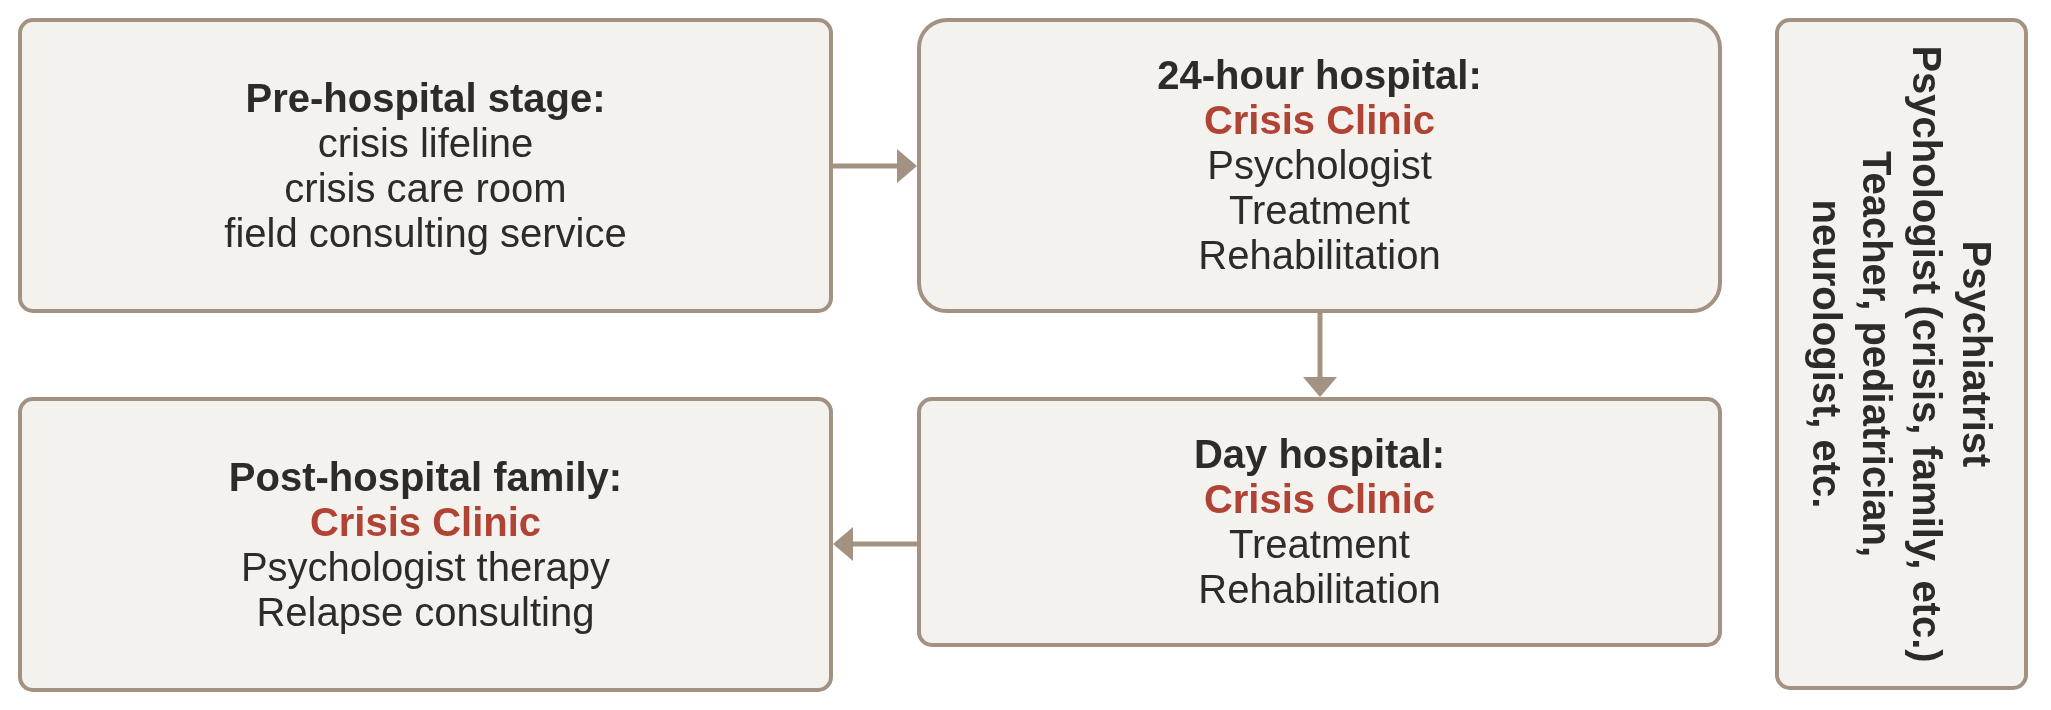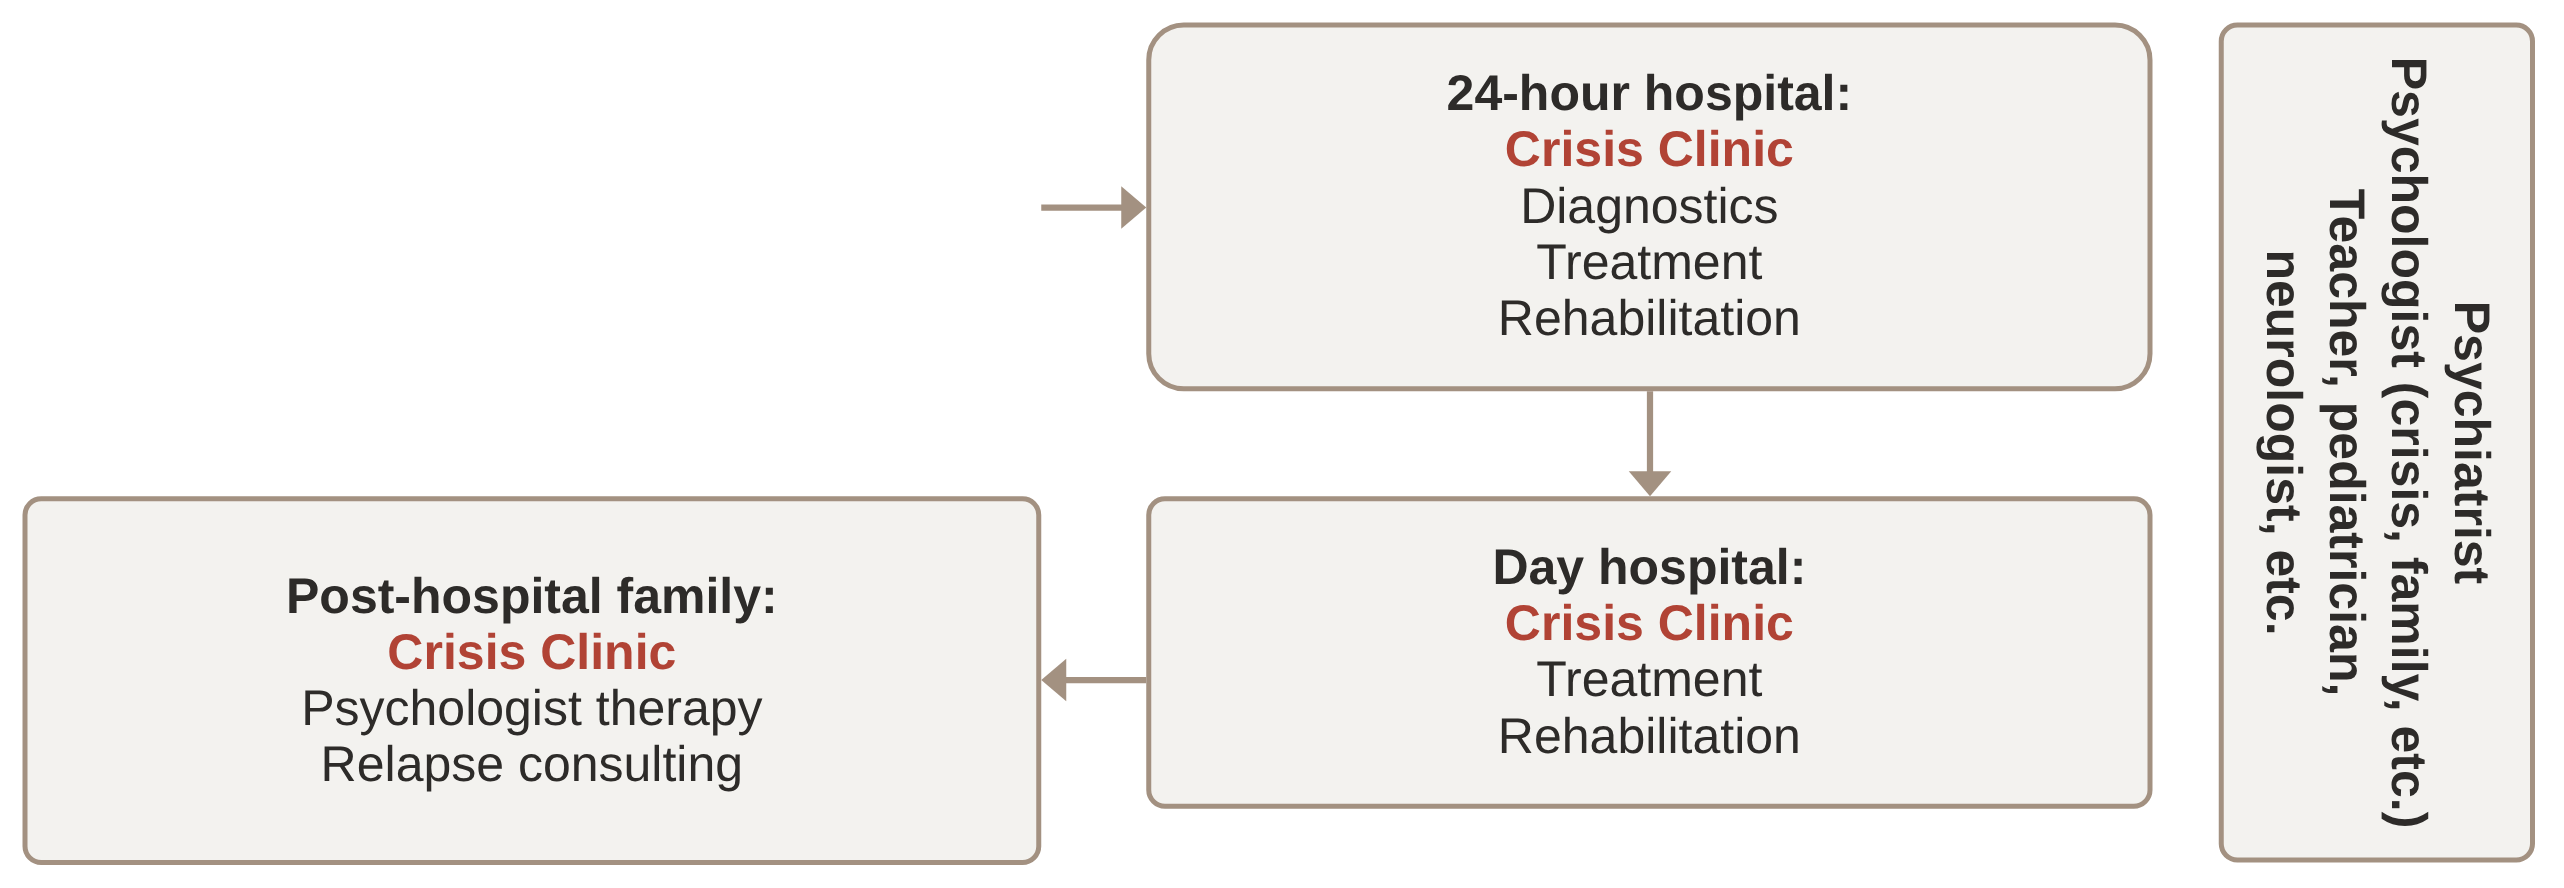--- a/index.html
+++ b/index.html
@@ -54,26 +54,34 @@
     overflow: visible;
   }
   .arrow line    { stroke: #a39181; stroke-width: 5px; }
   .arrow polygon { fill: #a39181; }
 </style>
 </head>
 <body>
 
 <div class="canvas">
 
+  <div class="box box-pre">
+    <div class="content">
+      <div class="line t-bold">Pre-hospital stage:</div>
+      <div class="line">crisis lifeline</div>
+      <div class="line">crisis care room</div>
+      <div class="line">field consulting service</div>
+    </div>
+  </div>
 
   <div class="box box-24h">
     <div class="content">
       <div class="line t-bold">24-hour hospital:</div>
       <div class="line t-red">Crisis Clinic</div>
-      <div class="line">Diagnostics</div>
+      <div class="line">Psychologist</div>
       <div class="line">Treatment</div>
       <div class="line">Rehabilitation</div>
     </div>
   </div>
 
   <div class="box box-post">
     <div class="content">
       <div class="line t-bold">Post-hospital family:</div>
       <div class="line t-red">Crisis Clinic</div>
       <div class="line">Psychologist therapy</div>

